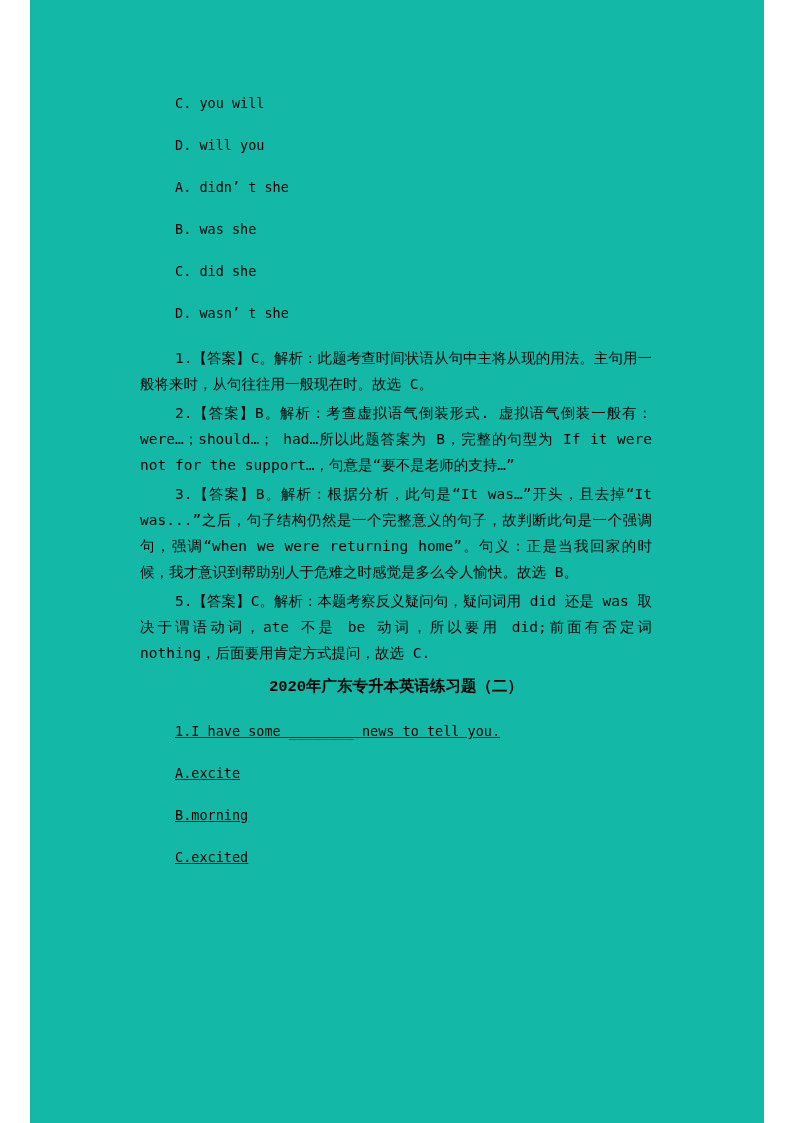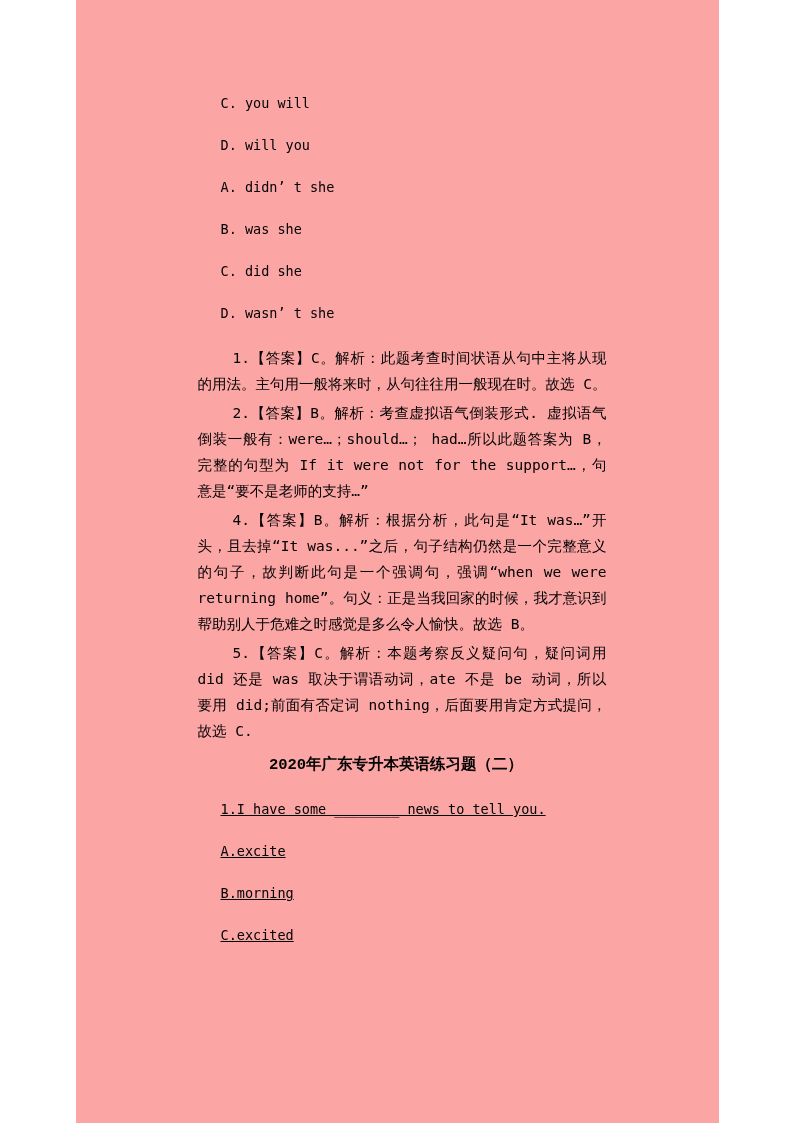--- a/index.html
+++ b/index.html
@@ -2,43 +2,43 @@
 <html><head>
 <meta charset="utf-8">
 <style>
   html, body {
     margin: 0;
     padding: 0;
     background: #ffffff;
   }
   .page {
     position: relative;
-    width: 643px;
+    width: 734px;
     height: 1123px;
     margin: 0 auto;
-    background: #fca5a5;
+    background: #14b8a6;
     box-sizing: border-box;
     padding: 93px 112px 0 110px;
     color: #000000;
     overflow: hidden;
   }
   .qline {
     font-family: "DejaVu Sans Mono", "Liberation Mono", monospace;
     font-size: 13.5px;
     line-height: 21px;
     margin: 0 0 21px 0;
     padding-left: 35px;
     white-space: pre;
     color: #000;
   }
   .para {
     font-family: "DejaVu Sans Mono", "Liberation Mono", monospace;
     font-size: 14.5px;
     line-height: 26px;
-    margin: 0 0 3px 12px;
+    margin: 0 0 3px 0;
     text-indent: 35px;
     text-align: justify;
     color: #000;
     word-break: break-word;
   }
   .answers {
     margin-top: 2px;
   }
   .heading {
     font-family: Liberation Mono, monospace;
@@ -63,21 +63,21 @@
     <div class="qline">D. will you</div>
     <div class="qline">A. didn’ t she</div>
     <div class="qline">B. was she</div>
     <div class="qline">C. did she</div>
     <div class="qline">D. wasn’ t she</div>
   </div>
 
   <div class="answers">
     <p class="para">1.【答案】C。解析：此题考查时间状语从句中主将从现的用法。主句用一般将来时，从句往往用一般现在时。故选 C。</p>
     <p class="para">2.【答案】B。解析：考查虚拟语气倒装形式. 虚拟语气倒装一般有：were…；should…； had…所以此题答案为 B，完整的句型为 If it were not for the support…，句意是“要不是老师的支持…”</p>
-    <p class="para">4.【答案】B。解析：根据分析，此句是“It was…”开头，且去掉“It was...”之后，句子结构仍然是一个完整意义的句子，故判断此句是一个强调句，强调“when we were returning home”。句义：正是当我回家的时候，我才意识到帮助别人于危难之时感觉是多么令人愉快。故选 B。</p>
+    <p class="para">3.【答案】B。解析：根据分析，此句是“It was…”开头，且去掉“It was...”之后，句子结构仍然是一个完整意义的句子，故判断此句是一个强调句，强调“when we were returning home”。句义：正是当我回家的时候，我才意识到帮助别人于危难之时感觉是多么令人愉快。故选 B。</p>
     <p class="para">5.【答案】C。解析：本题考察反义疑问句，疑问词用 did 还是 was 取决于谓语动词，ate 不是 be 动词，所以要用 did;前面有否定词 nothing，后面要用肯定方式提问，故选 C.</p>
   </div>
 
   <h2 class="heading">2020年广东专升本英语练习题（二）</h2>
 
   <div class="part2">
     <div class="qline">1.I have some ________ news to tell you.</div>
     <div class="qline">A.excite</div>
     <div class="qline">B.morning</div>
     <div class="qline">C.excited</div>

